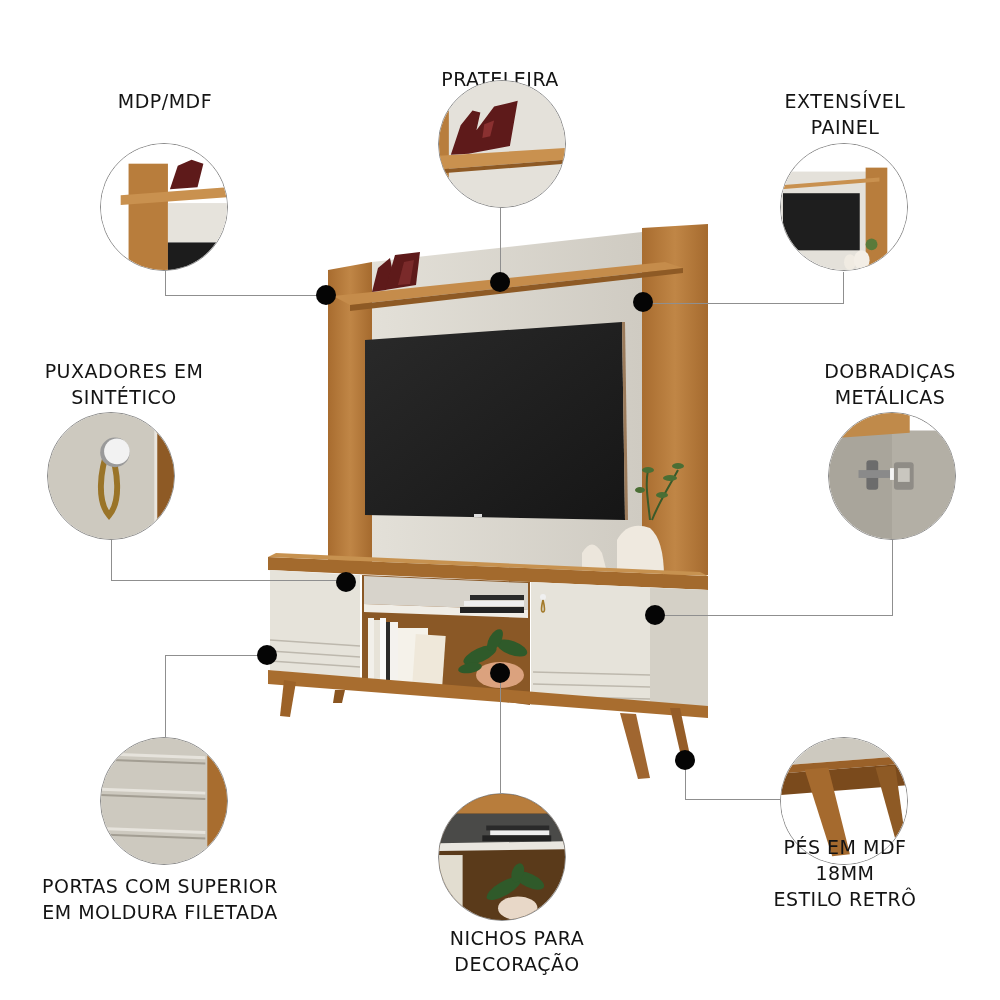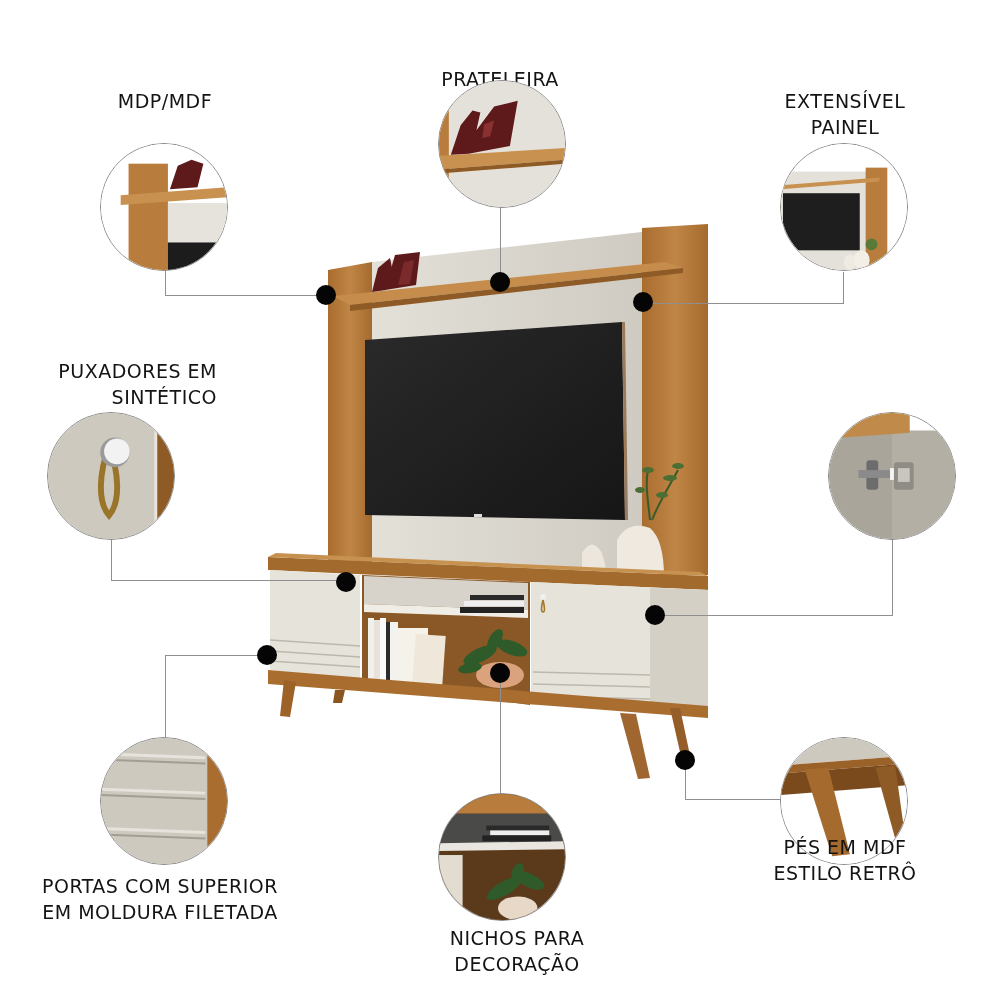--- a/index.html
+++ b/index.html
@@ -192,36 +192,38 @@
     <rect x="0" y="28" width="100" height="100" fill="#e4e1da"></rect>
     <rect x="86" y="24" width="22" height="104" fill="#b87d3c"></rect>
     <polygon points="0,42 100,34 100,38 0,46" fill="#c9914f"></polygon>
     <rect x="2" y="50" width="78" height="58" fill="#1e1e1e"></rect>
     <circle cx="92" cy="102" r="6" fill="#5a7a3a"></circle>
     <ellipse cx="70" cy="120" rx="6" ry="8" fill="#f0ebe2"></ellipse>
     <ellipse cx="82" cy="118" rx="8" ry="10" fill="#f3eee6"></ellipse>
   </svg>
 </div>
 
-<div class="label" style="left:17px; top:358px; width:200px;text-align:right;">
+<div class="label" style="left:24px; top:358px; width:200px;">
   <div>PUXADORES EM</div>
   <div>SINTÉTICO</div>
 </div>
 <div class="circle" style="left:47px; top:412px; width:128px; height:128px;">
   <svg viewBox="0 0 128 128">
     <rect width="128" height="128" fill="#cdc9bf"></rect>
     <rect x="110" y="18" width="18" height="100" fill="#8e5a25"></rect>
     <rect x="108" y="18" width="3" height="100" fill="#e8e5de"></rect>
     <path d="M62,34 C52,60 50,90 62,104 C74,90 72,60 62,34" stroke="#9a7428" stroke-width="6" fill="none"></path>
     <circle cx="68" cy="40" r="15" fill="#9a9a9a"></circle>
     <circle cx="70" cy="39" r="13" fill="#f2f2f2"></circle>
   </svg>
 </div>
 
 <div class="label" style="left:800px; top:358px; width:180px;">
+  <div>DOBRADIÇAS</div>
+  <div>METÁLICAS</div>
 </div>
 <div class="circle" style="left:828px; top:412px; width:128px; height:128px;">
   <svg viewBox="0 0 128 128">
     <rect width="128" height="128" fill="#ffffff"></rect>
     <rect x="0" y="18" width="128" height="110" fill="#a9a59b"></rect>
     <rect x="64" y="18" width="64" height="110" fill="#b3afa5"></rect>
     <polygon points="0,0 82,0 82,20 0,26" fill="#c08a4a"></polygon>
     <rect x="38" y="48" width="12" height="30" rx="3" fill="#6c6c6c"></rect>
     <rect x="30" y="58" width="36" height="8" fill="#8a8a8a"></rect>
     <rect x="62" y="56" width="4" height="12" fill="#f4f4f4"></rect>
@@ -279,14 +281,15 @@
     <rect width="128" height="128" fill="#ffffff"></rect>
     <polygon points="0,0 128,0 128,18 0,28" fill="#cdc9bf"></polygon>
     <polygon points="0,28 128,18 128,26 0,36" fill="#9a6129"></polygon>
     <polygon points="0,36 128,26 128,48 0,58" fill="#7a4a1c"></polygon>
     <polygon points="24,32 48,30 70,118 52,120" fill="#a56a2e"></polygon>
     <polygon points="96,30 116,28 126,100 116,102" fill="#8e5a25"></polygon>
   </svg>
 </div>
 <div class="label" style="left:755px; top:834px; width:180px;">
   <div>PÉS EM MDF</div>
+  <div>18MM</div>
   <div>ESTILO RETRÔ</div>
 </div>
 
 </body></html>

